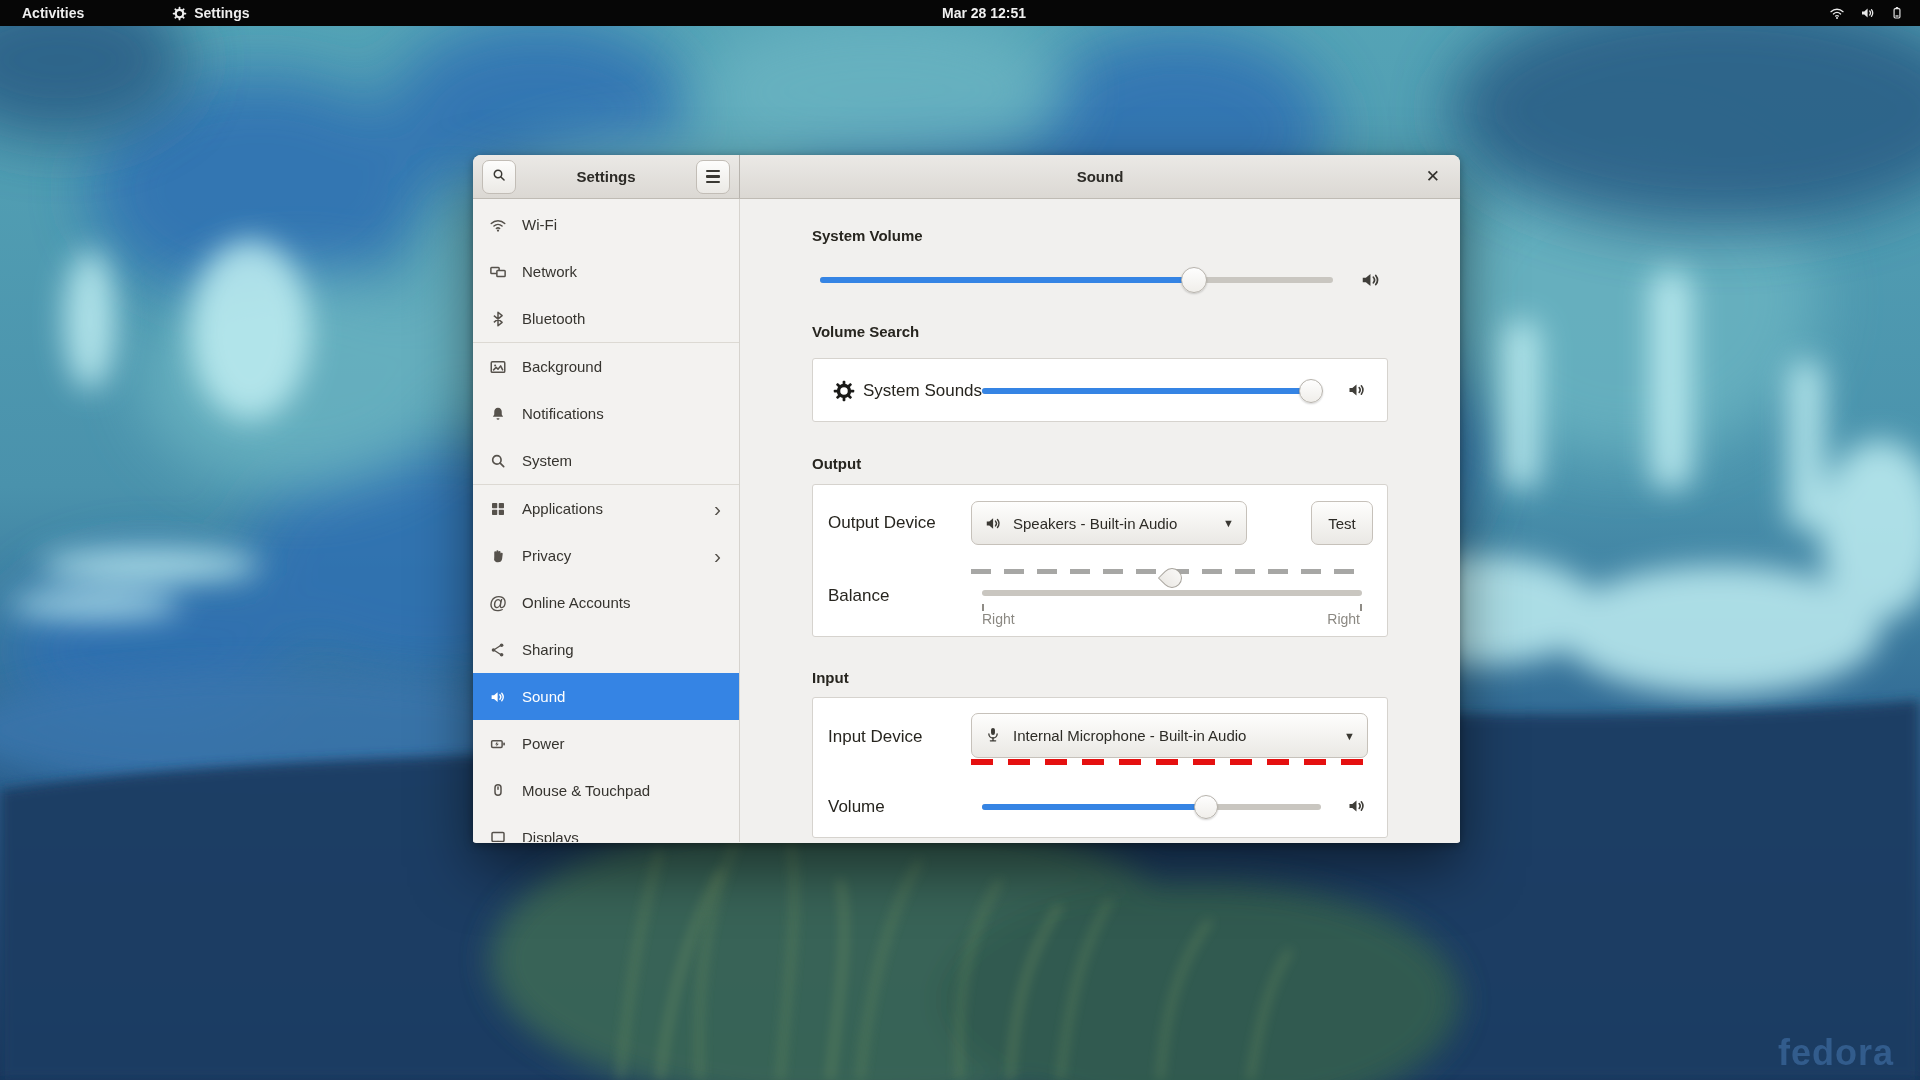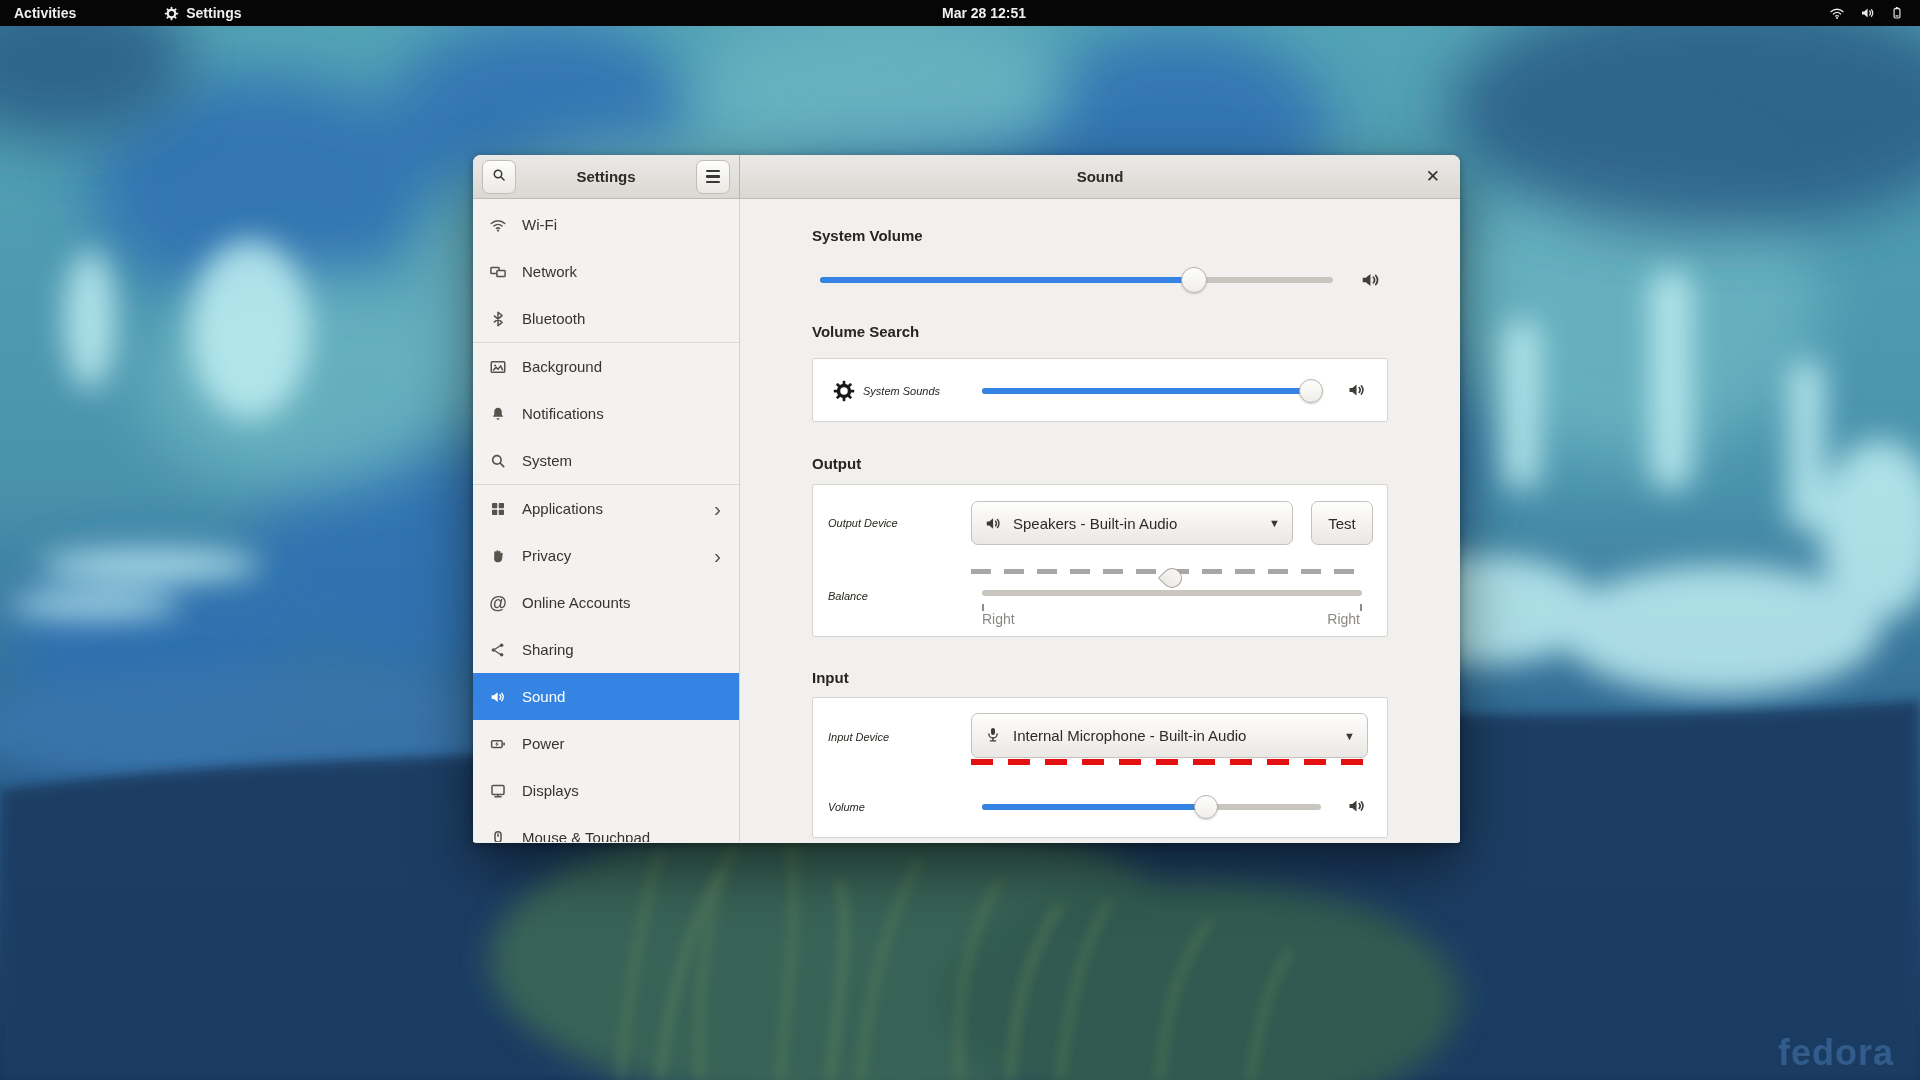--- a/index.html
+++ b/index.html
@@ -6,21 +6,21 @@
   html,body { width:1920px; height:1080px; overflow:hidden; background:#222;
     font-family:"Liberation Sans","DejaVu Sans",sans-serif; }
   .desktop { position:relative; width:1920px; height:1080px; overflow:hidden; }
   .wallpaper { position:absolute; inset:0; width:1920px; height:1080px; display:block; }
   .fedora-mark { position:absolute; right:26px; bottom:6px; font-size:36px; font-weight:bold;
     color:rgba(90,145,210,0.38); letter-spacing:1px; }
 
   
   .topbar { position:absolute; left:0; top:0; width:1920px; height:26px; background:#060606;
     color:#eee; display:flex; align-items:center; z-index:50; }
-  .tb-left { display:flex; height:100%; }
+  .tb-left { display:flex; height:100%;padding-left:8px; }
   .tb-item { background:none; border:none; color:#eee; font:bold 14px "Liberation Sans",sans-serif;
     height:100%; padding:0 14px; display:flex; align-items:center; gap:7px; cursor:pointer; }
   .tb-app { margin-left:60px; }
   .tb-clock { position:absolute; left:50%; transform:translateX(-50%); font:bold 14px "Liberation Sans",sans-serif; color:#f0f0f0;margin-left:24px; }
   .tb-status { position:absolute; right:10px; top:0; height:26px; display:flex; align-items:center; gap:13px; padding:0 6px; }
   .tb-status svg, .tb-item svg { display:block; }
 
   
   .window { position:absolute; left:473px; top:155px; width:987px; height:688px;
     border-radius:8px 8px 3px 3px; overflow:hidden; box-shadow:0 24px 60px rgba(0,0,0,.5), 0 2px 8px rgba(0,0,0,.35);
@@ -50,21 +50,21 @@
   .at-glyph { font-size:18px; font-weight:bold; color:#56524c; line-height:1; }
   .srow.sel { background:#3584e4; color:#fff; }
   .srow.sel .sicon, .srow.sel .at-glyph { color:#fff; }
   .chev { margin-left:auto; padding-right:18px; color:#55524c; font-size:21px; line-height:1; }
   .ssep { height:1px; background:#dcd9d3; }
 
   
   .content { position:relative; flex:1; background:#f1f0ee; }
   .chead { position:absolute; font-size:15px; font-weight:bold; color:#27251f; }
   .card { position:absolute; background:#fff; border:1px solid #d6d3ce; border-radius:3px; }
-  .rowlabel { position:absolute; font-size:11px; color:#27251f; display:flex; align-items:center;font-style:italic; }
+  .rowlabel { position:absolute; font-size:17px; color:#27251f; display:flex; align-items:center; }
 
   .slider { position:absolute; height:26px; cursor:pointer; }
   .slider .track { position:absolute; left:0; right:0; top:10px; height:6px; border-radius:3px; background:#c9c6c0; }
   .slider .fill { position:absolute; left:0; top:10px; height:6px; border-radius:3px; background:#3584e4; }
   .slider .handle { position:absolute; top:13px; width:26px; height:26px; border-radius:50%;
     background:linear-gradient(#fefefe,#f0eeea); border:1px solid #b7b3ac; transform:translate(-50%,-50%);
     box-shadow:0 1px 2px rgba(0,0,0,.18); }
   .slider.small .handle { width:24px; height:24px; }
 
   .vol-icon { position:absolute; width:22px; height:22px; color:#403e39; }
@@ -363,34 +363,34 @@
               <rect x="3.5" y="7.5" width="14" height="9" rx="1.5"></rect>
               <rect x="19" y="10.2" width="2.2" height="3.6" fill="currentColor" stroke="none"></rect>
               <path d="M11,8.8 l-2.8,3.8 h2.2 l-1,3 3.8,-4 h-2.2 z" fill="currentColor" stroke="none"></path>
             </svg>
             </span>
           <span>Power</span>
         </div>
         <div class="srow">
           <span class="sicon">
             <svg width="18" height="18" viewBox="0 0 24 24" fill="none" stroke="currentColor" stroke-width="2" stroke-linecap="round">
+              <rect x="8" y="3.5" width="8" height="14" rx="4"></rect>
+                <path d="M12,6.5 v3"></path>
+            </svg>
+            </span>
+          <span>Mouse &amp; Touchpad</span>
+        </div>
+        <div class="srow">
+          <span class="sicon">
+            <svg width="18" height="18" viewBox="0 0 24 24" fill="none" stroke="currentColor" stroke-width="2" stroke-linecap="round">
               <rect x="4" y="4.5" width="16" height="12" rx="1.5"></rect>
                 <path d="M12,16.5 v2.5 M8,19.5 h8"></path>
             </svg>
             </span>
           <span>Displays</span>
-        </div>
-        <div class="srow">
-          <span class="sicon">
-            <svg width="18" height="18" viewBox="0 0 24 24" fill="none" stroke="currentColor" stroke-width="2" stroke-linecap="round">
-              <rect x="8" y="3.5" width="8" height="14" rx="4"></rect>
-                <path d="M12,6.5 v3"></path>
-            </svg>
-            </span>
-          <span>Mouse &amp; Touchpad</span>
         </div>
       </nav>
 
       <main class="content">
 
         <div class="chead" style="left:72px; top:28px;">System Volume</div>
 
         <div class="slider" style="left:80px; top:68px; width:513px;">
           <div class="track"></div>
           <div class="fill" style="width: 73%;"></div>
@@ -429,21 +429,21 @@
             <svg width="20" height="20" viewBox="0 0 24 24">
               <path d="M3,9.6 h3.4 l5,-4.2 v13.2 l-5,-4.2 H3 z" fill="currentColor"></path>
               <path d="M14.6,9 a4.6,4.6 0 0 1 0,6 M17.2,7 a8.2,8.2 0 0 1 0,10" fill="none" stroke="currentColor" stroke-width="1.9" stroke-linecap="round"></path>
             </svg></span>
         </div>
 
         <div class="chead" style="left:72px; top:256px;">Output</div>
 
         <div class="card" style="left:72px; top:285px; width:576px; height:153px;">
           <div class="rowlabel" style="left:15px; top:0; height:76px;">Output Device</div>
-          <div class="dropdown" style="left:158px; top:16px; width:322px;">
+          <div class="dropdown" style="left:158px; top:16px; width:276px;">
             <span class="dd-icon">
               <svg width="19" height="19" viewBox="0 0 24 24">
                 <path d="M3.5,9.5 h3.2 l4.8,-4 v13 l-4.8,-4 H3.5 z" fill="currentColor"></path>
                 <path d="M14.5,9 a4.5,4.5 0 0 1 0,6 M17,7 a8,8 0 0 1 0,10" fill="none" stroke="currentColor" stroke-width="1.8" stroke-linecap="round"></path>
               </svg></span>
             <span class="dd-label">Speakers - Built-in Audio</span>
             <span class="dd-arrow">▼</span>
           </div>
           <button class="btn" style="left:498px; top:16px; width:62px;">Test</button>
           <div class="dash-gray" style="left:158px; top:84px; width:391px;"></div>

